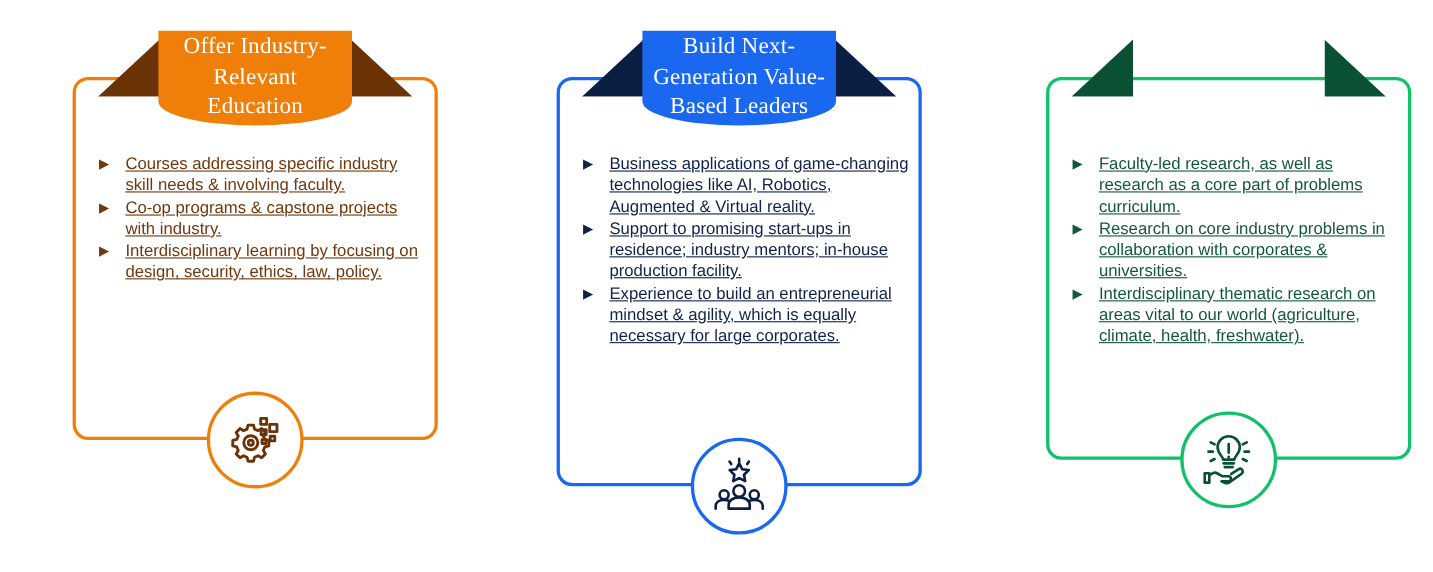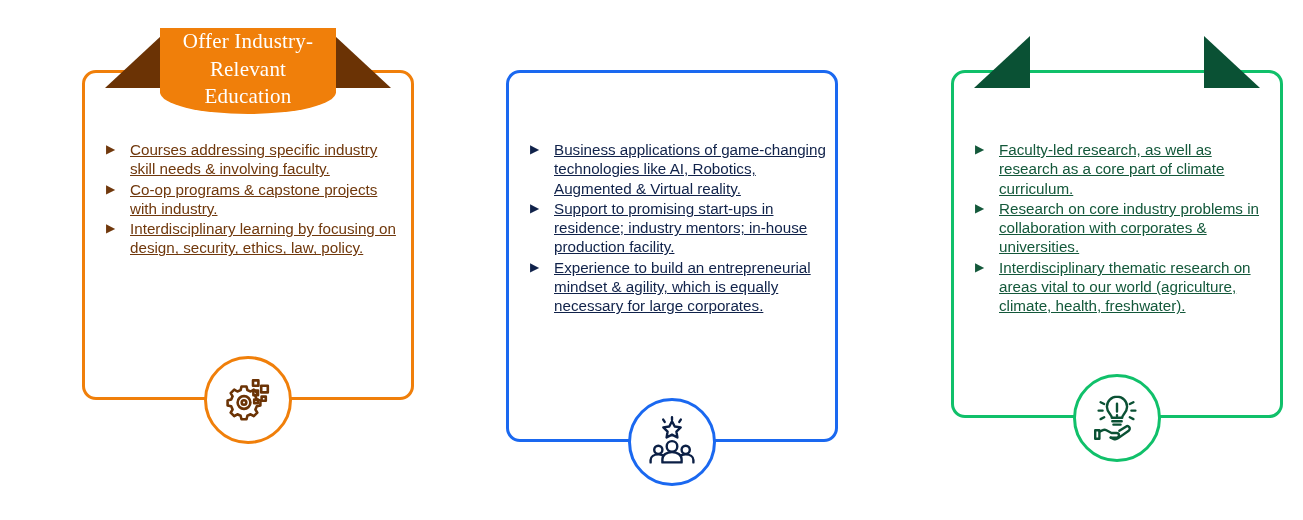--- a/index.html
+++ b/index.html
@@ -19,21 +19,21 @@
     position: absolute;
     inset: 0;
   }
 
   .card {
     position: absolute;
     top: 0;
     width: 344px;
     height: 520px;
   }
-  .card--1 { left: 76px; }
+  .card--1 { left: 60px; }
   .card--2 { left: 500px; }
   .card--3 { left: 945px; }
 
   
   .card-frame {
     position: absolute;
     left: 6px;
     right: 6px;
     top: 70px;
     border: 3px solid var(--accent);
@@ -187,20 +187,29 @@
         <rect x="41.6" y="24.6" width="4.2" height="4.2"></rect>
         <rect x="34.2" y="27.6" width="3.6" height="3.6"></rect>
       </svg>
     </div>
   </div>
 
   <div class="card card--2" style="--accent:#1A68F0; --dark:#0B1F45; --text:#10224A;">
 
     <div class="card-frame"></div>
 
+    <div class="ribbon">
+      <div class="ribbon-tail ribbon-tail--left"></div>
+      <div class="ribbon-tail ribbon-tail--right"></div>
+      <div class="ribbon-body">
+        <div class="ribbon-title">Build Next-
+Generation Value-
+Based Leaders</div>
+      </div>
+    </div>
 
     <ul class="bullets">
       <li class="bullet">
         <span class="bullet-marker">▶</span>
         <span class="bullet-text">Business applications of game-changing technologies like AI, Robotics, Augmented &amp; Virtual reality.</span>
       </li>
       <li class="bullet">
         <span class="bullet-marker">▶</span>
         <span class="bullet-text">Support to promising start-ups in residence; industry mentors; in-house production facility.</span>
       </li>
@@ -229,21 +238,21 @@
     <div class="card-frame"></div>
 
     <div class="ribbon">
       <div class="ribbon-tail ribbon-tail--left"></div>
       <div class="ribbon-tail ribbon-tail--right"></div>
     </div>
 
     <ul class="bullets">
       <li class="bullet">
         <span class="bullet-marker">▶</span>
-        <span class="bullet-text">Faculty-led research, as well as research as a core part of climate curriculum.</span>
+        <span class="bullet-text">Faculty-led research, as well as research as a core part of problems curriculum.</span>
       </li>
       <li class="bullet">
         <span class="bullet-marker">▶</span>
         <span class="bullet-text">Research on core industry problems in collaboration with corporates &amp; universities.</span>
       </li>
       <li class="bullet">
         <span class="bullet-marker">▶</span>
         <span class="bullet-text">Interdisciplinary thematic research on areas vital to our world (agriculture, climate, health, freshwater).</span>
       </li>
     </ul>

